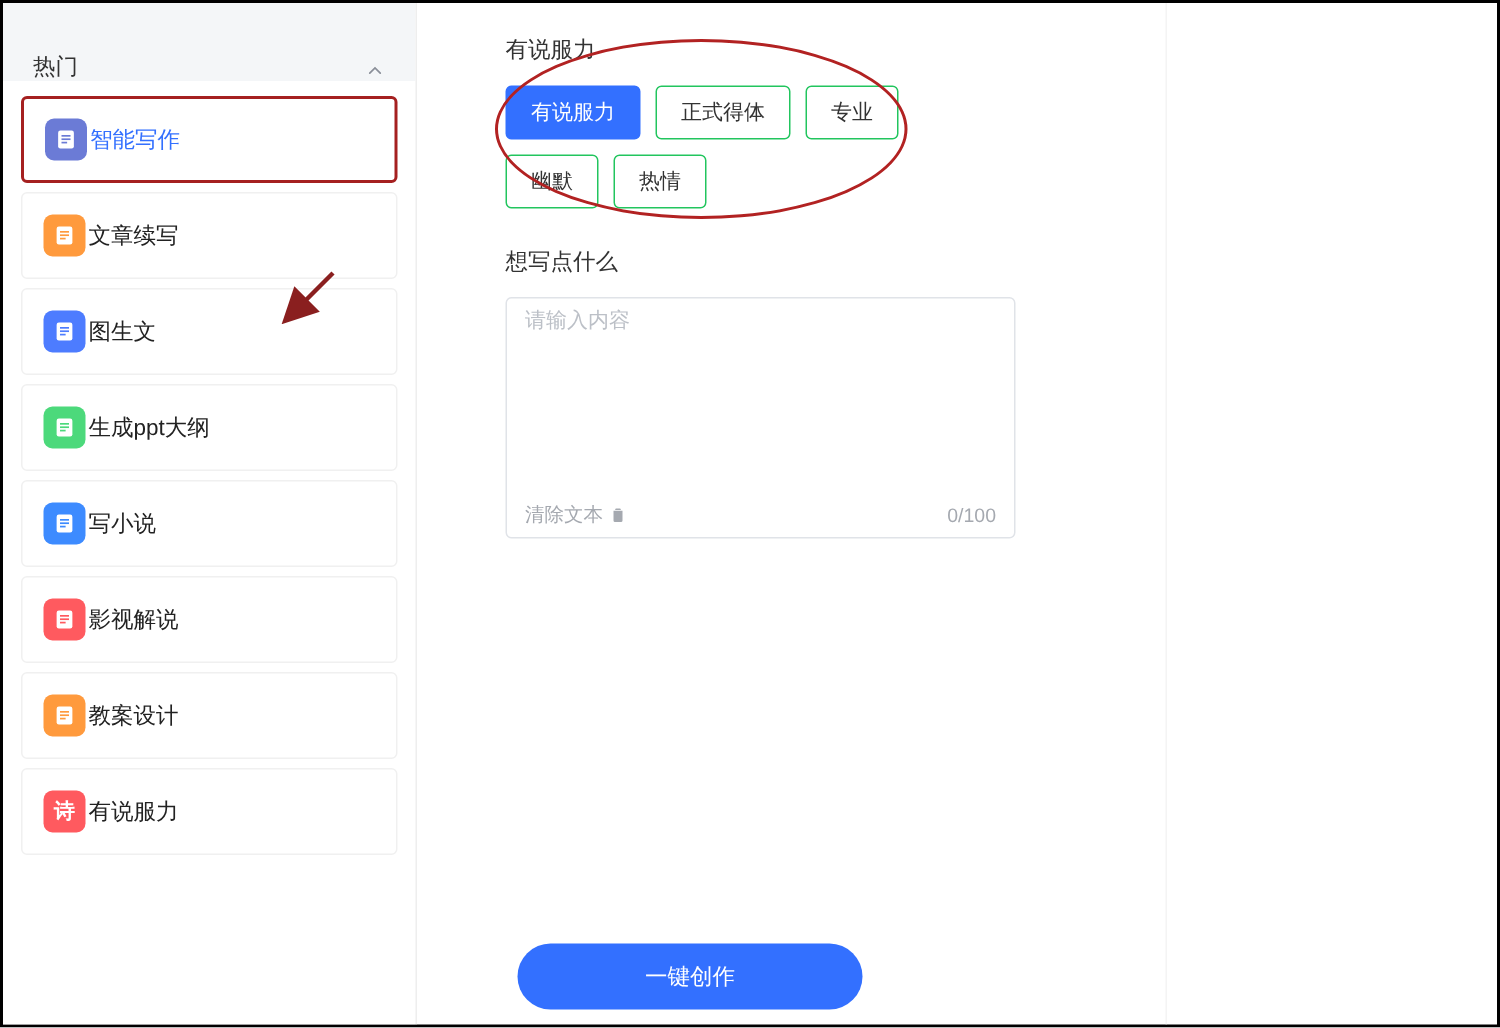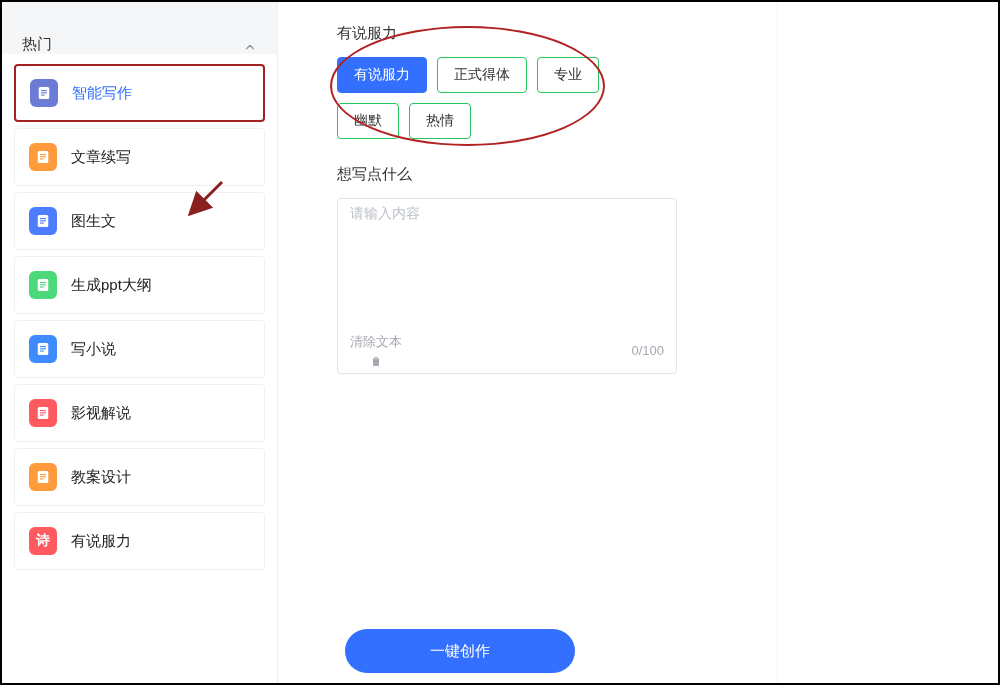--- a/index.html
+++ b/index.html
@@ -2,38 +2,38 @@
 <html><head>
   <meta charset="utf-8">
   <style>
     * { margin:0; padding:0; box-sizing:border-box; }
     body { font-family:"Microsoft YaHei","PingFang SC",sans-serif; background:#fff; }
     .frame { width:1000px; height:685px; border:2px solid #000; position:relative; overflow:hidden; display:flex; }
     .sidebar { width:275px; background:#fff; height:100%; overflow:hidden; }
     .section-head { height:52px; background:#f4f6f8; display:flex; align-items:flex-end; justify-content:space-between; padding:0 20px; color:#333; font-size:15px; cursor:pointer; }
     .chev { width:14px; height:14px; }
     .items { padding:10px 12px 0 12px; }
-    .item { height:58px; display:flex; align-items:center; gap:14px; padding:0 10px 0 14px; border:1px solid transparent; border-radius:4px; cursor:pointer; margin-bottom:6px; background:#fff; }
+    .item { height:58px; display:flex; align-items:center; gap:2px; padding:0 10px 0 14px; border:1px solid transparent; border-radius:4px; cursor:pointer; margin-bottom:6px; background:#fff; }
     .item:not(:first-child) { border-color:#f0f0f0;padding-left:14px; }
     .item.selected { border:2px solid #a52020; }
     .item .lbl { font-size:15px; color:#222; }
     .item.selected .lbl { color:#3370ff; }
     .ic { width:28px; height:28px; border-radius:6px; display:flex; align-items:center; justify-content:center; }
     .ic svg { width:18px; height:18px; fill:#fff; }
     .main { flex:1; padding:22px 40px 0 60px; position:relative; }
     .divider { position:absolute; left:0; top:0; bottom:0; width:1px; background:#eee; }
     .sec-title { font-size:15px; color:#333; margin-bottom:14px; }
     .tones { display:flex; gap:10px; flex-wrap:wrap; max-width:300px; margin-bottom:26px; }
     .tone { height:36px; padding:0 16px; border:1px solid #22c55e; border-radius:4px; background:#fff; font-size:14px; color:#333; cursor:pointer; display:flex; align-items:center; }
     .tone.on { background:#3370ff; color:#fff; border-color:#3370ff; }
     .ta-wrap { width:340px; border:1px solid #e0e3e8; border-radius:4px; padding:6px 12px 6px; }
     .ta { width:100%; height:120px; border:none; resize:none; outline:none; font-size:14px; color:#333; font-family:inherit; }
     .ta::placeholder { color:#bcc0c7; }
     .ta-foot { display:flex; justify-content:space-between; align-items:center; font-size:13px; color:#a5a9b0; margin-top:4px; }
-    .clear { display:flex; align-items:center; gap:4px; cursor:pointer;flex-direction:column; }
+    .clear { display:flex; align-items:center; gap:4px; cursor:pointer; }
     .cta { position:absolute; left:68px; bottom:10px; width:230px; height:44px; border:none; border-radius:22px; background:#3370ff; color:#fff; font-size:15px; cursor:pointer; }
     
     .rborder { position:absolute; right:220px; top:0; bottom:0; width:1px; background:#f4f4f4; }
     
     .anno-ellipse { position:absolute; left:328px; top:24px; width:275px; height:120px; border:2px solid #b22222; border-radius:50%; pointer-events:none; }
     .anno-arrow { position:absolute; left:180px; top:170px; pointer-events:none; }
   </style>
 </head>
 <body>
 

